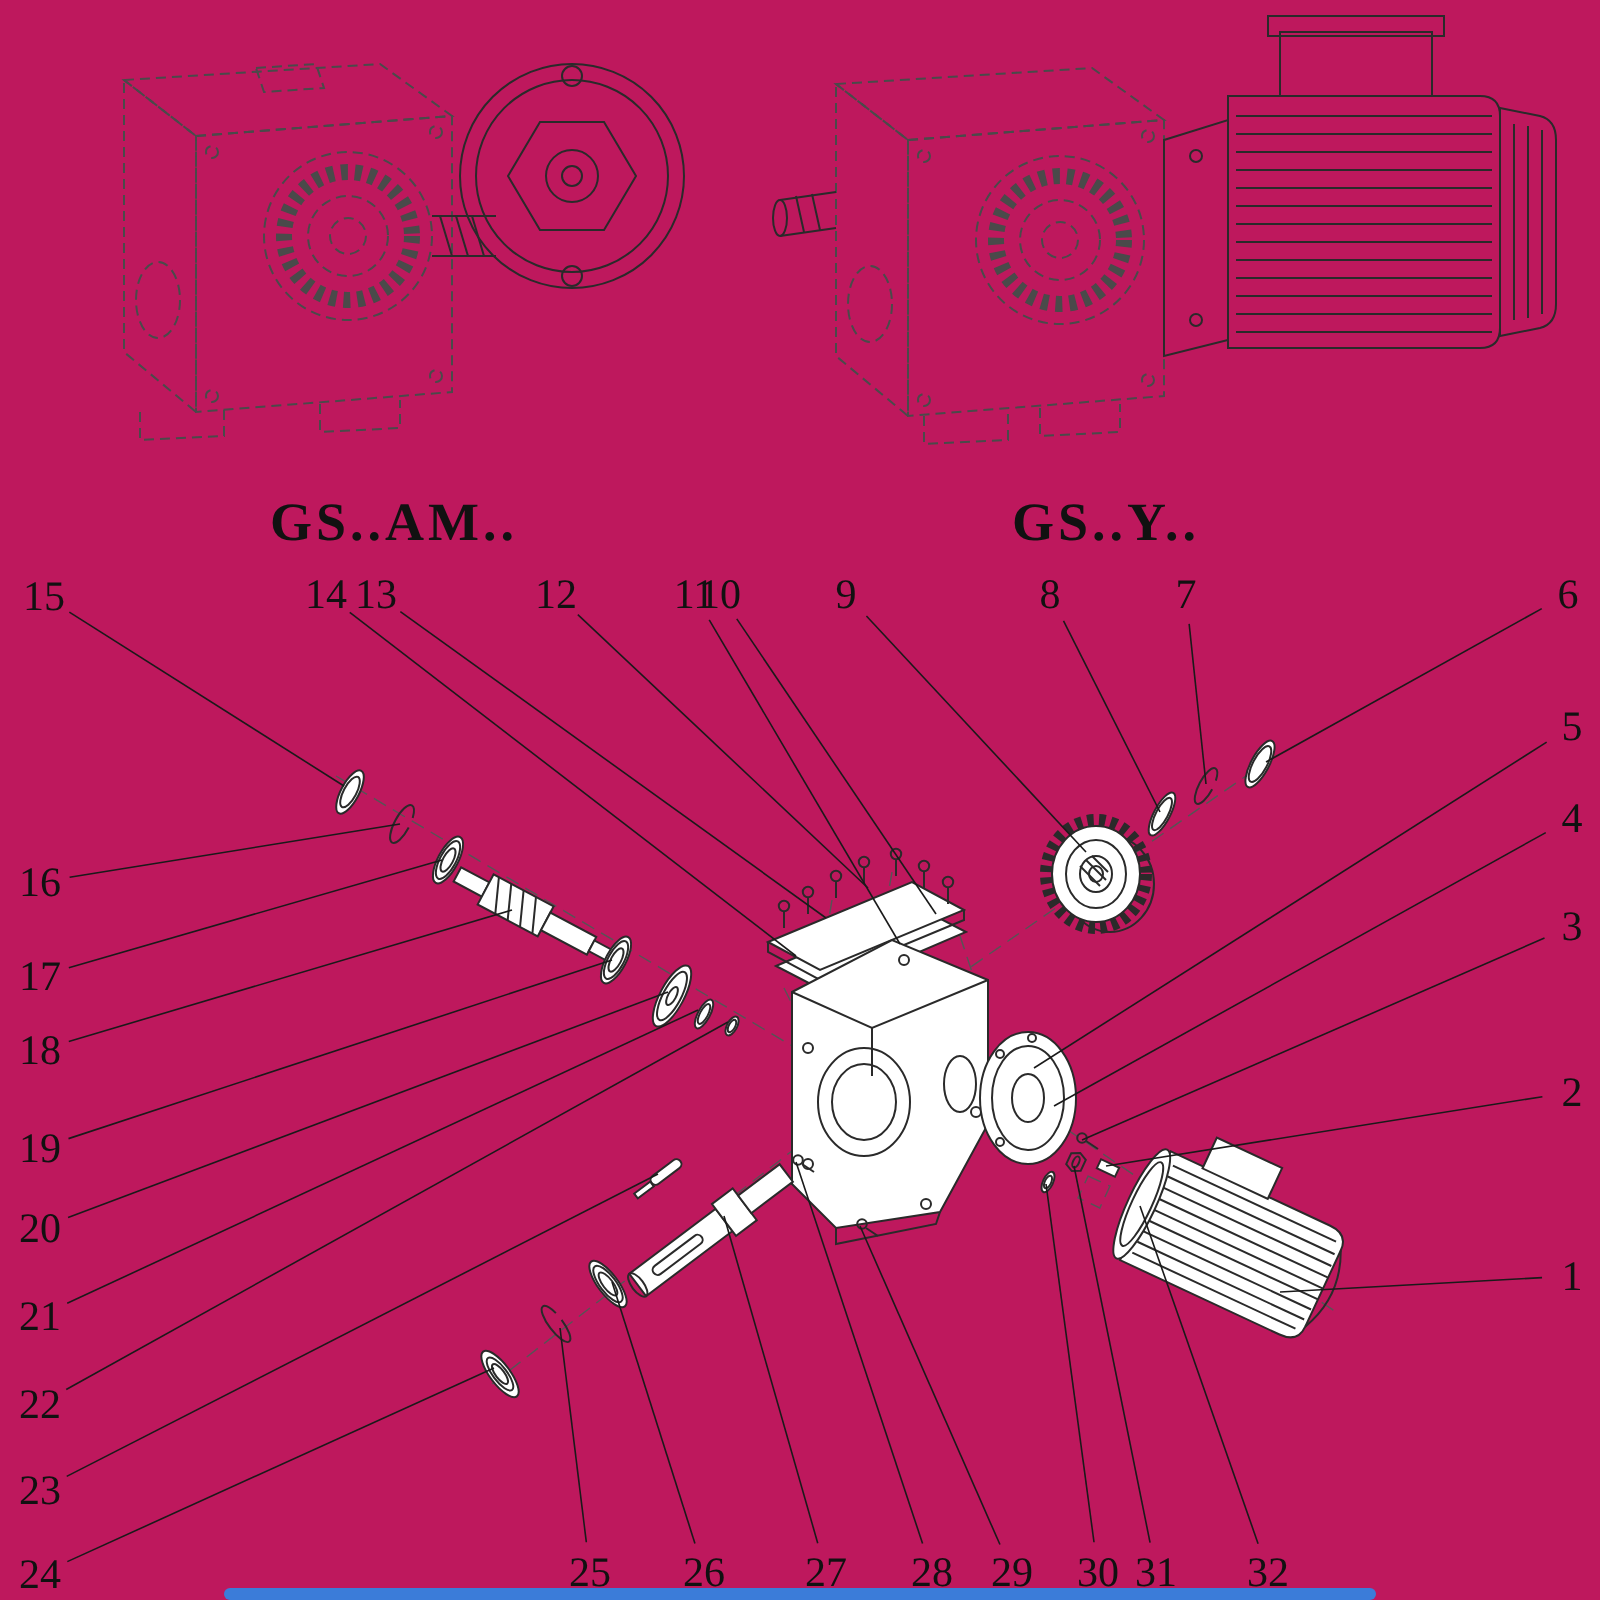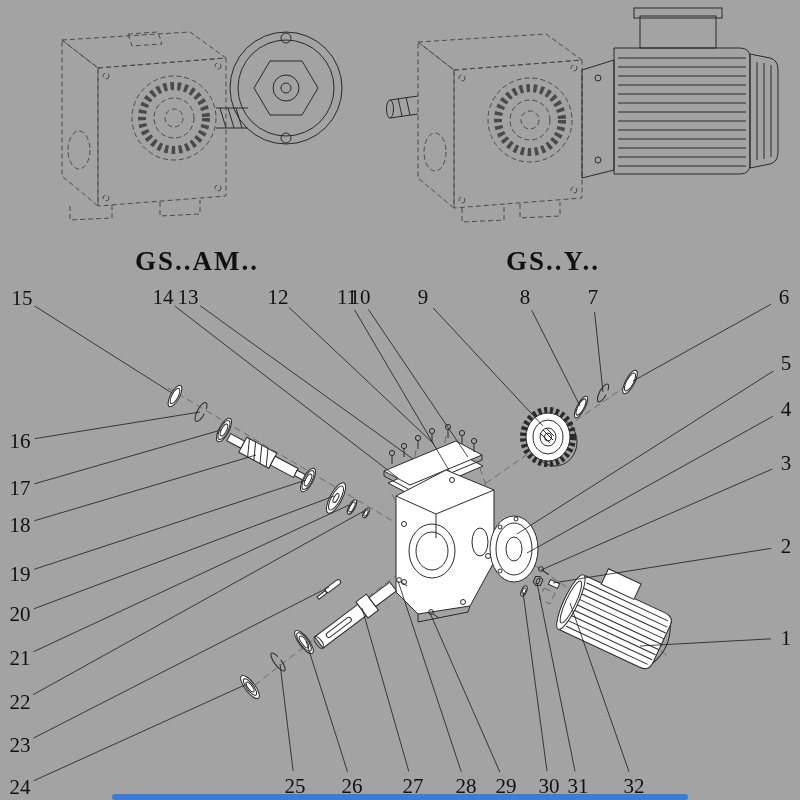--- a/index.html
+++ b/index.html
@@ -1,16 +1,16 @@
 <!DOCTYPE html>
 <html><head>
 <meta charset="utf-8">
 <style>
   html,body{margin:0;padding:0;background:#ffffff;}
-  .page{position:relative;width:800px;height:800px;background:#a3a3a3;overflow:hidden;
+  .page{position:relative;width:800px;height:800px;background:#be185d;overflow:hidden;
         font-family:"Liberation Serif", serif;}
   svg{display:block;}
 
   
   .dashed{stroke:#4a4a4a;fill:none;stroke-width:1;stroke-dasharray:5 3;}
   .tick-ring{stroke:#4a4a4a;fill:none;stroke-width:8;stroke-dasharray:3.5 3.5;}
   .solid{stroke:#2a2a2a;fill:none;stroke-width:1;}
   .pw{stroke:#2a2a2a;fill:#ffffff;stroke-width:1;}
   .pn{stroke:#2a2a2a;fill:none;stroke-width:1;}
   .axis{stroke:#555;fill:none;stroke-width:0.7;stroke-dasharray:7 4;}

